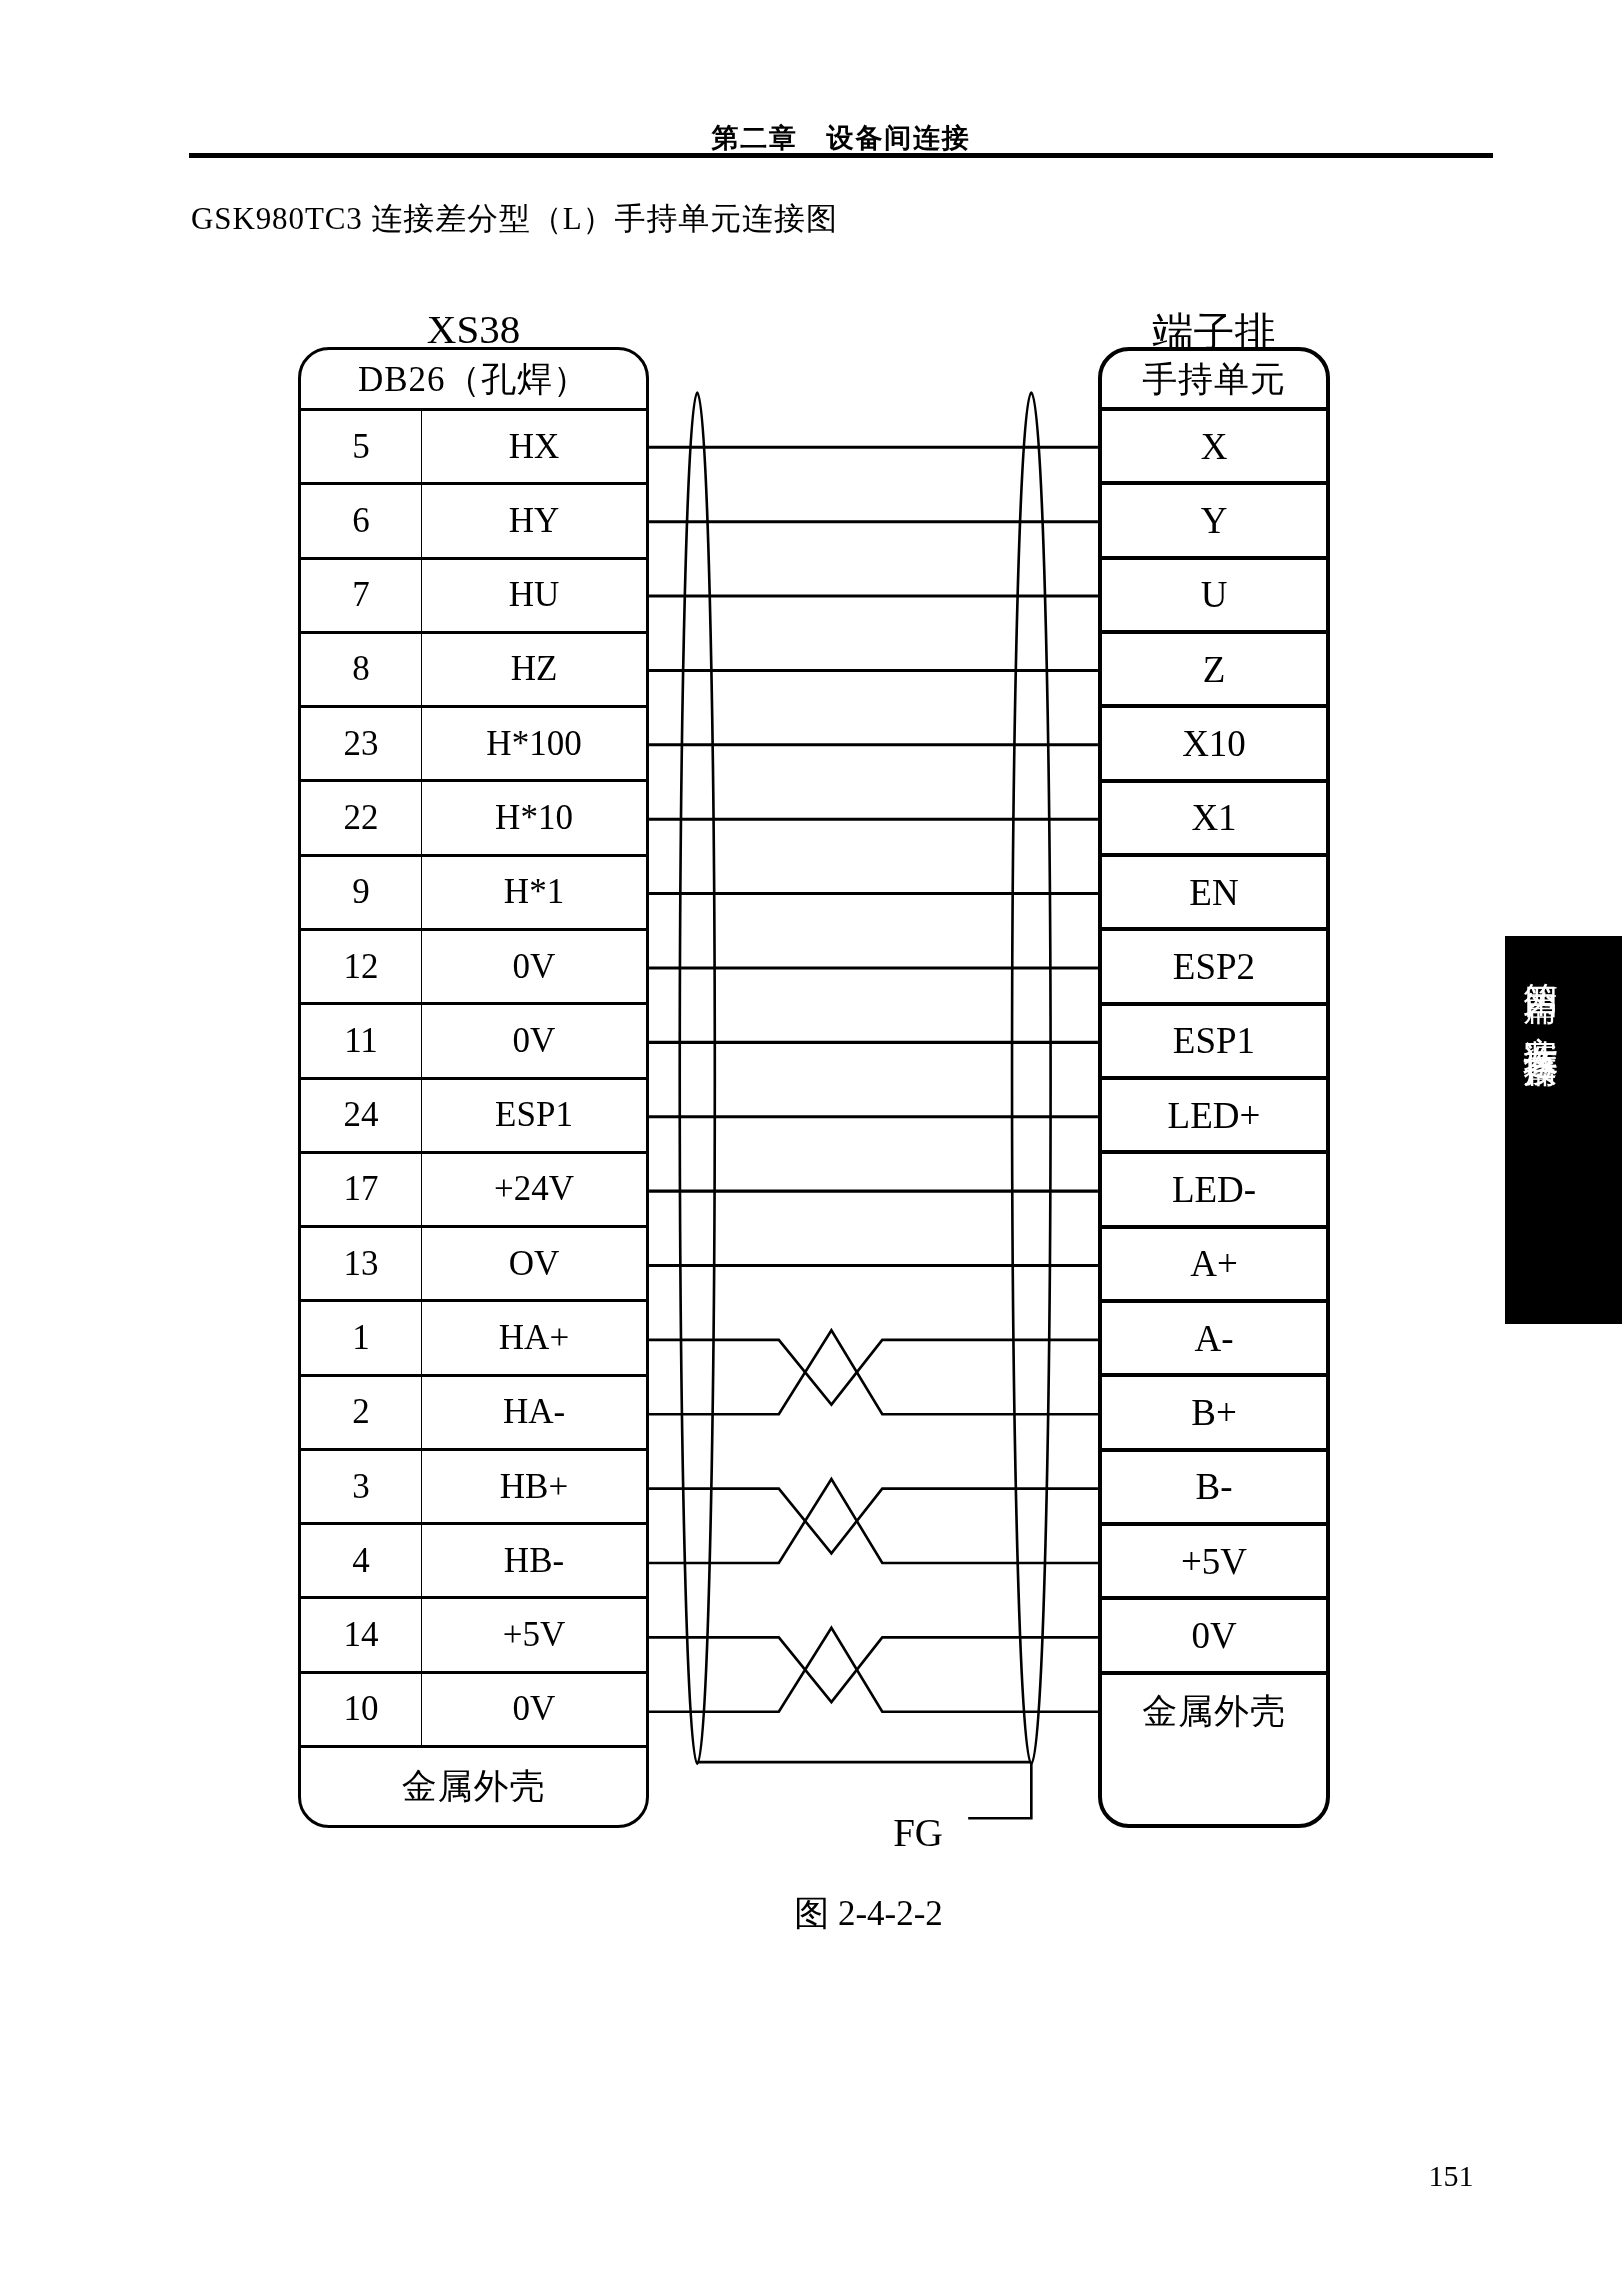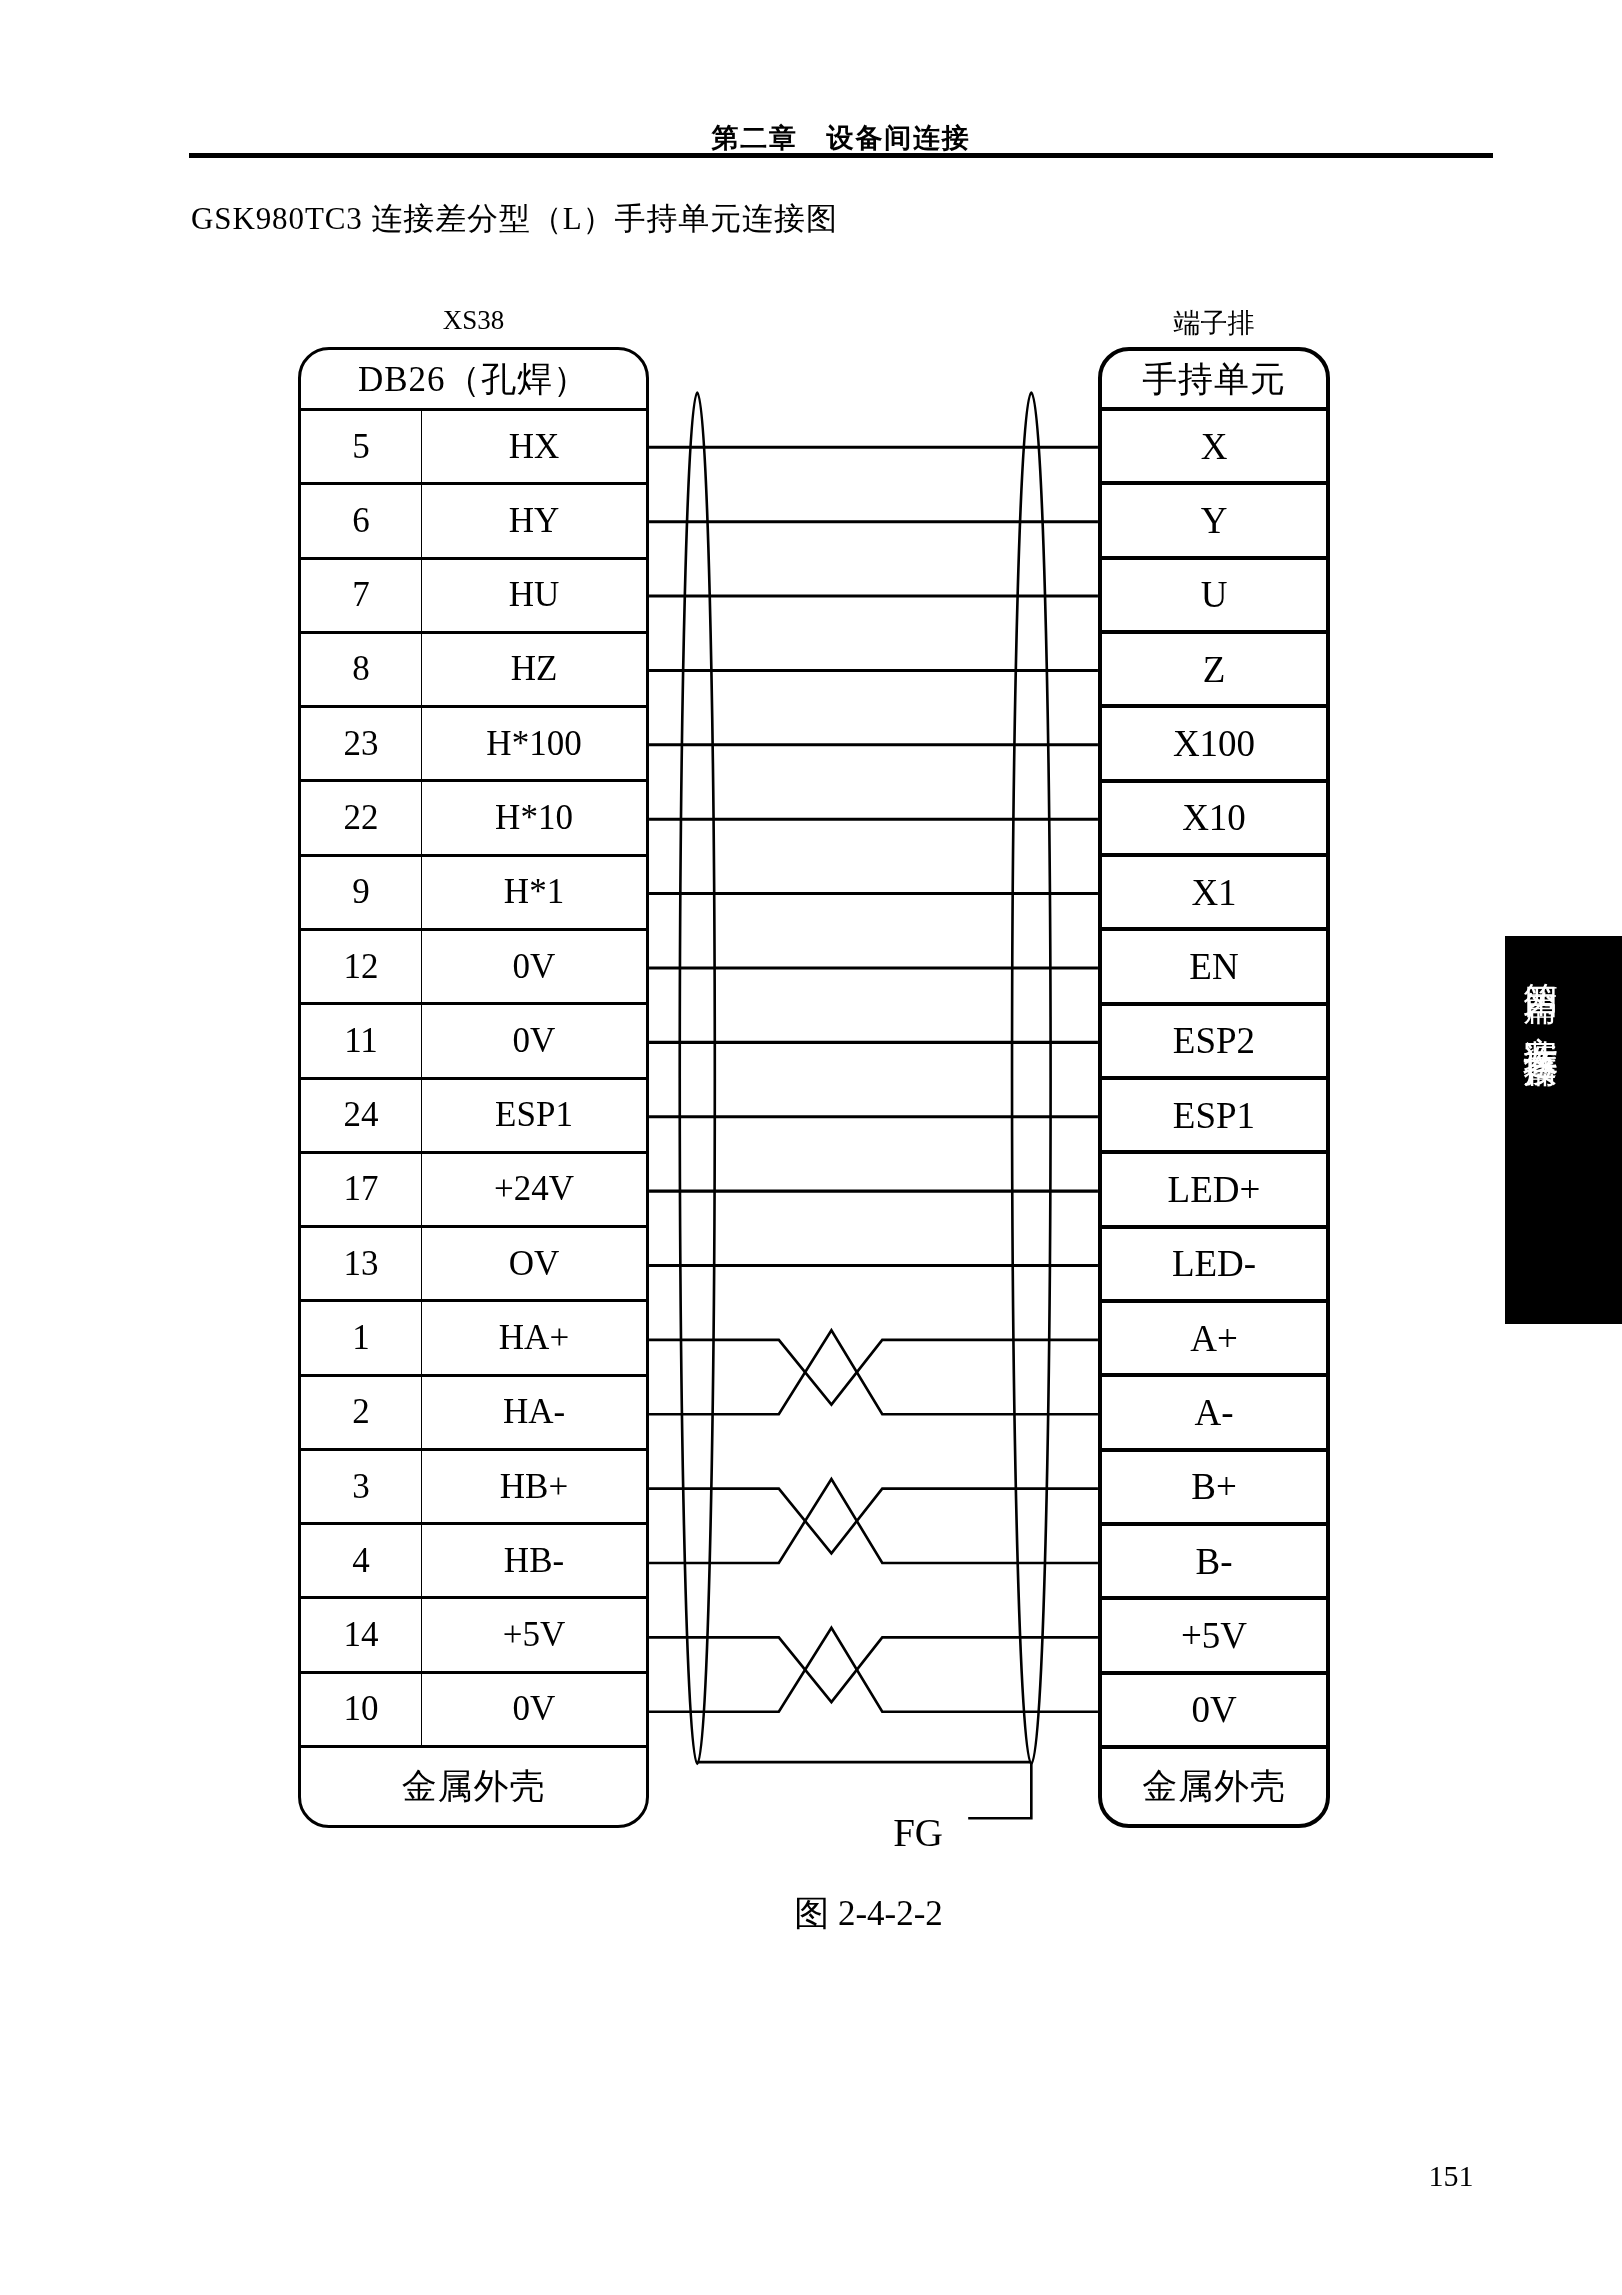--- a/index.html
+++ b/index.html
@@ -19,21 +19,21 @@
     text-align:center;
     font-family:"Liberation Sans","DejaVu Sans",sans-serif;
     font-weight:bold; font-size:27px; letter-spacing:1.8px;
   }
   #header-rule { left:189px; top:153px; width:1304px; height:5.3px; background:#000; }
 
   
   #doc-title { left:191px; top:198px; width:1052px; font-size:31px; letter-spacing:0.9px; }
 
   
-  .table-label { font-size:27px; text-align:center; }
+  .table-label { font-size:41px; text-align:center; }
   #left-table-label  { left:298px; top:305px; width:351px; }
   #right-table-label { left:1098px; top:305px; width:232px; }
 
   
   .pin-table {
     box-sizing:border-box;
     display:grid;
     background:#fff;
     border-radius:31px;
   }
@@ -174,21 +174,20 @@
       <div class="t-footer">金属外壳</div>
     </div>
 
   <div id="right-table" class="abs pin-table">
     <div class="t-header">手持单元</div>
 
   <div class="rrow">X</div>
       <div class="rrow">Y</div>
       <div class="rrow">U</div>
       <div class="rrow">Z</div>
-      <div class="rrow">X100</div>
       <div class="rrow">X10</div>
       <div class="rrow">X1</div>
       <div class="rrow">EN</div>
       <div class="rrow">ESP2</div>
       <div class="rrow">ESP1</div>
       <div class="rrow">LED+</div>
       <div class="rrow">LED-</div>
       <div class="rrow">A+</div>
       <div class="rrow">A-</div>
       <div class="rrow">B+</div>

